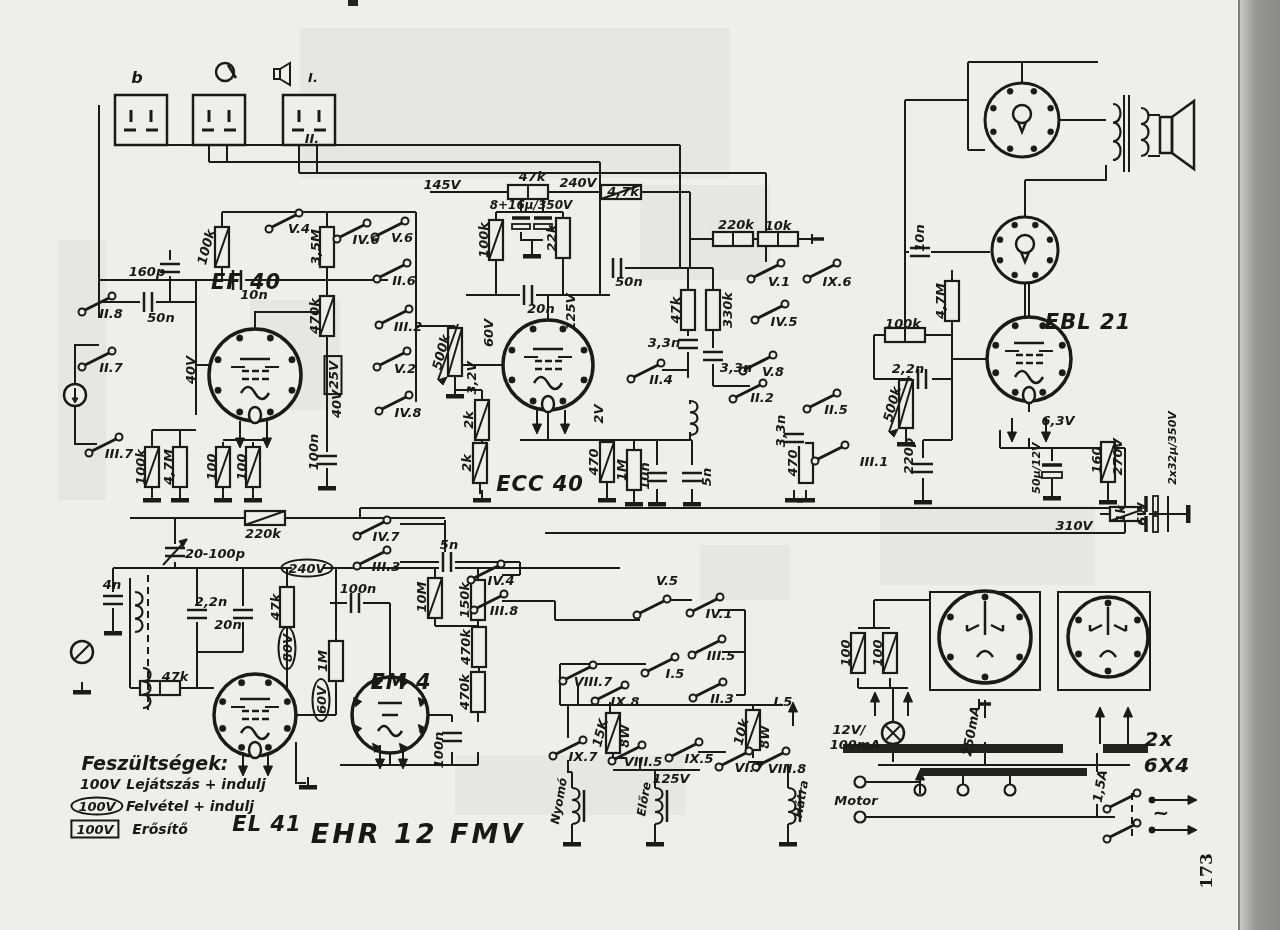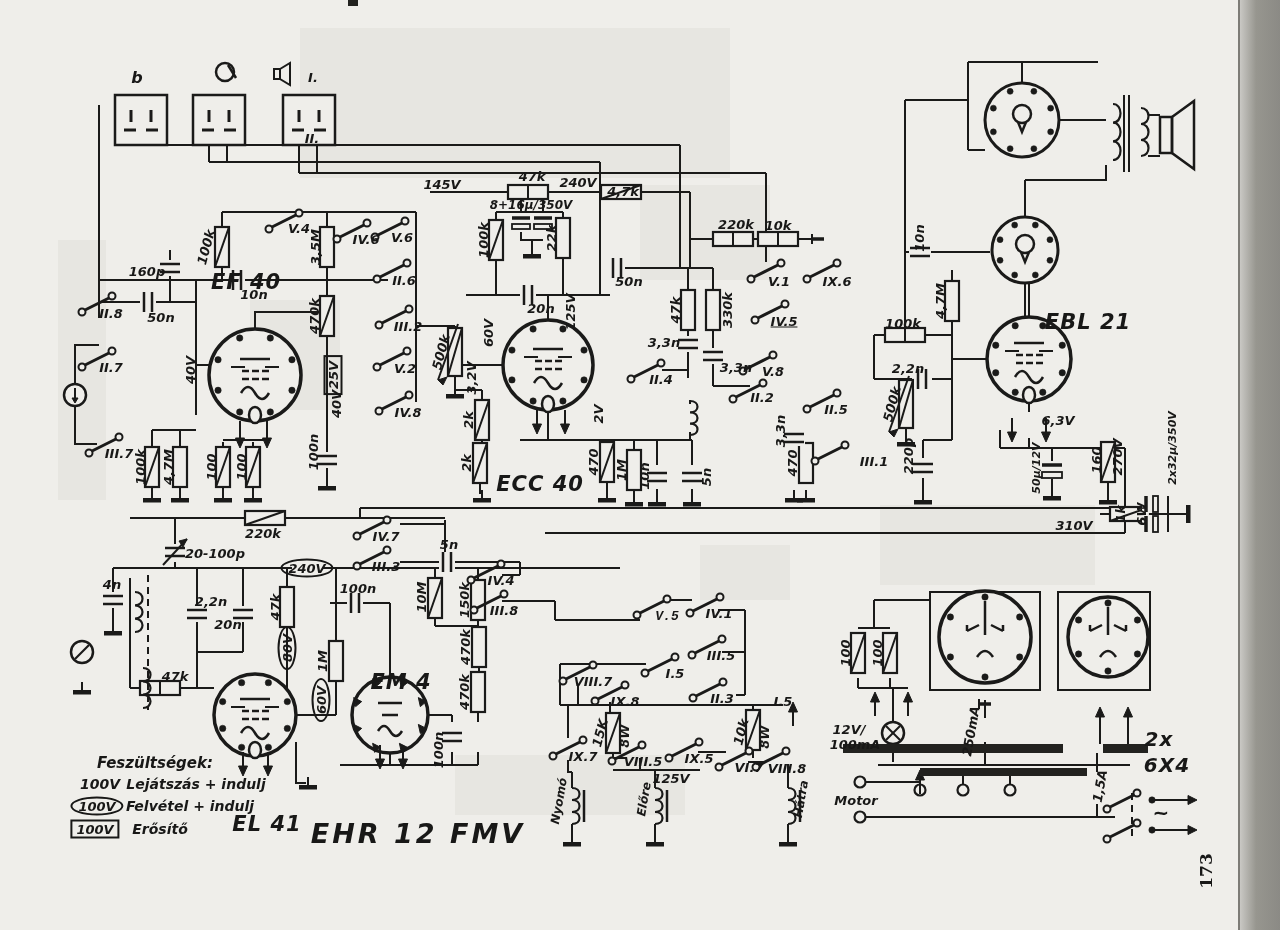--- a/index.html
+++ b/index.html
@@ -1115,21 +1115,21 @@
       <div class="lbl" style="left: 773px; top: 371px; transform: translate(-50%, -50%);">V.8</div>
       <div class="lbl" style="left: 762px; top: 397px; transform: translate(-50%, -50%);">II.2</div>
       <div class="lbl" style="left: 780px; top: 431px; transform: translate(-50%, -50%) rotate(-90deg);">3,3n</div>
       <div class="lbl" style="left: 792px; top: 463px; transform: translate(-50%, -50%) rotate(-90deg);">470</div>
       <div class="lbl" style="left: 836px; top: 409px; transform: translate(-50%, -50%);">II.5</div>
       <div class="lbl" style="left: 845px; top: 461px; transform: translate(-50%, -50%); margin-left: 29px;">III.1</div>
       <div class="lbl" style="left: 736px; top: 224px; transform: translate(-50%, -50%);">220k</div>
       <div class="lbl" style="left: 778px; top: 225px; transform: translate(-50%, -50%);">10k</div>
       <div class="lbl" style="left: 779px; top: 281px; transform: translate(-50%, -50%);">V.1</div>
       <div class="lbl" style="left: 837px; top: 281px; transform: translate(-50%, -50%);">IX.6</div>
-      <div class="lbl" style="left: 784px; top: 321px; transform: translate(-50%, -50%); text-decoration: underline;">IV.5</div>
+      <div class="lbl" style="left: 784px; top: 321px; transform: translate(-50%, -50%);">IV.5</div>
       <div class="lbl" style="left: 919px; top: 238px; transform: translate(-50%, -50%) rotate(-90deg);">10n</div>
       <div class="lbl" style="left: 940px; top: 301px; transform: translate(-50%, -50%) rotate(-90deg);">4,7M</div>
       <div class="lbl" style="left: 903px; top: 323px; transform: translate(-50%, -50%);">100k</div>
       <div class="lbl big" style="left: 1088px; top: 290px; transform: translate(-50%, -50%);">EBL 21</div>
       <div class="lbl" style="left: 908px; top: 368px; transform: translate(-50%, -50%);">2,2n</div>
       <div class="lbl" style="left: 892px; top: 404px; transform: translate(-50%, -50%) rotate(-75deg);">500k</div>
       <div class="lbl" style="left: 908px; top: 456px; transform: translate(-50%, -50%) rotate(-90deg);">220p</div>
       <div class="lbl" style="left: 1058px; top: 420px; transform: translate(-50%, -50%);">6,3V</div>
       <div class="lbl" style="left: 1036px; top: 468px; font-size: 11px; transform: translate(-50%, -50%) rotate(-90deg);">50μ/12V</div>
       <div class="lbl" style="left: 1096px; top: 460px; transform: translate(-50%, -50%) rotate(-90deg);">160</div>
@@ -1155,28 +1155,28 @@
       <div class="lbl" style="left: 501px; top: 580px; transform: translate(-50%, -50%);">IV.4</div>
       <div class="lbl" style="left: 504px; top: 610px; transform: translate(-50%, -50%);">III.8</div>
       <div class="lbl" style="left: 322px; top: 661px; transform: translate(-50%, -50%) rotate(-90deg);">1M</div>
       <div class="lbl big" style="left: 401px; top: 650px; transform: translate(-50%, -50%);">EM 4</div>
       <div class="lbl" style="left: 175px; top: 676px; transform: translate(-50%, -50%);">47k</div>
       <div class="lbl" style="left: 465px; top: 647px; transform: translate(-50%, -50%) rotate(-90deg);">470k</div>
       <div class="lbl" style="left: 464px; top: 692px; transform: translate(-50%, -50%) rotate(-90deg);">470k</div>
       <div class="lbl" style="left: 438px; top: 750px; transform: translate(-50%, -50%) rotate(-90deg);">100n</div>
       <div class="lbl oval" style="left: 321px; top: 700px; transform: translate(-50%, -50%) rotate(-90deg);">60V</div>
       <div class="lbl big" style="left: 267px; top: 792px; transform: translate(-50%, -50%);">EL 41</div>
-      <div class="lbl big2" style="left: 155px; top: 763px; font-size: 15px; transform: translate(-50%, -50%);">Feszültségek:</div>
+      <div class="lbl big2" style="left: 155px; top: 763px; font-size: 19px; transform: translate(-50%, -50%);">Feszültségek:</div>
       <div class="lbl" style="left: 100px; top: 784px; font-size: 14px; transform: translate(-50%, -50%);">100V</div>
       <div class="lbl" style="left: 196px; top: 784px; font-size: 14px; transform: translate(-50%, -50%);">Lejátszás + indulj</div>
       <div class="lbl oval" style="left: 97px; top: 806px; transform: translate(-50%, -50%);">100V</div>
       <div class="lbl" style="left: 190px; top: 806px; font-size: 14px; transform: translate(-50%, -50%);">Felvétel + indulj</div>
       <div class="lbl box" style="left: 95px; top: 829px; transform: translate(-50%, -50%);">100V</div>
       <div class="lbl" style="left: 160px; top: 829px; font-size: 14px; transform: translate(-50%, -50%);">Erősítő</div>
-      <div class="lbl" style="left: 667px; top: 616px; transform: translate(-50%, -50%); font-family: Liberation Mono, monospace;">V.5</div>
+      <div class="lbl" style="left: 667px; top: 580px; transform: translate(-50%, -50%);">V.5</div>
       <div class="lbl" style="left: 719px; top: 613px; transform: translate(-50%, -50%);">IV.1</div>
       <div class="lbl" style="left: 721px; top: 655px; transform: translate(-50%, -50%);">III.5</div>
       <div class="lbl" style="left: 675px; top: 673px; transform: translate(-50%, -50%);">I.5</div>
       <div class="lbl" style="left: 722px; top: 698px; transform: translate(-50%, -50%);">II.3</div>
       <div class="lbl" style="left: 593px; top: 681px; transform: translate(-50%, -50%);">VIII.7</div>
       <div class="lbl" style="left: 625px; top: 701px; transform: translate(-50%, -50%); text-align: center;">IX.8</div>
       <div class="lbl" style="left: 783px; top: 701px; transform: translate(-50%, -50%);">I.5</div>
       <div class="lbl" style="left: 583px; top: 756px; transform: translate(-50%, -50%);">IX.7</div>
       <div class="lbl" style="left: 600px; top: 733px; transform: translate(-50%, -50%) rotate(-75deg);">15K</div>
       <div class="lbl" style="left: 624px; top: 736px; transform: translate(-50%, -50%) rotate(-90deg);">8W</div>

